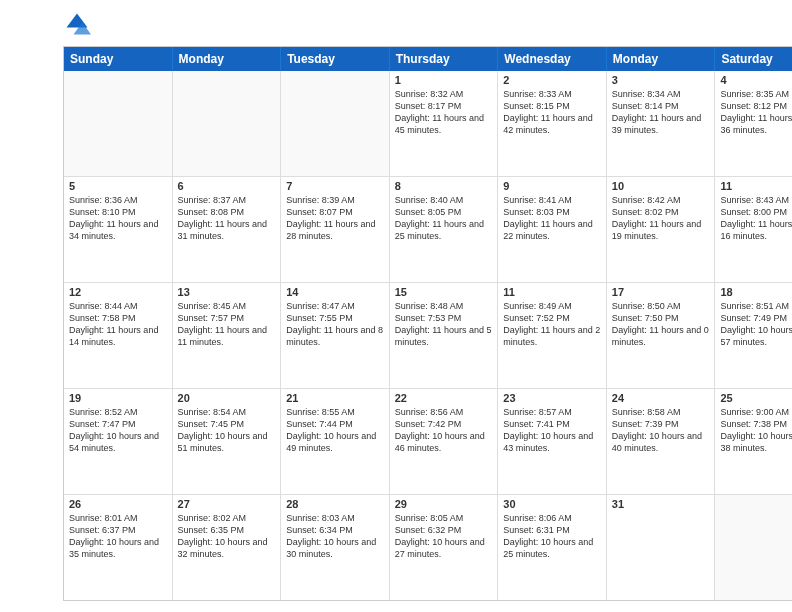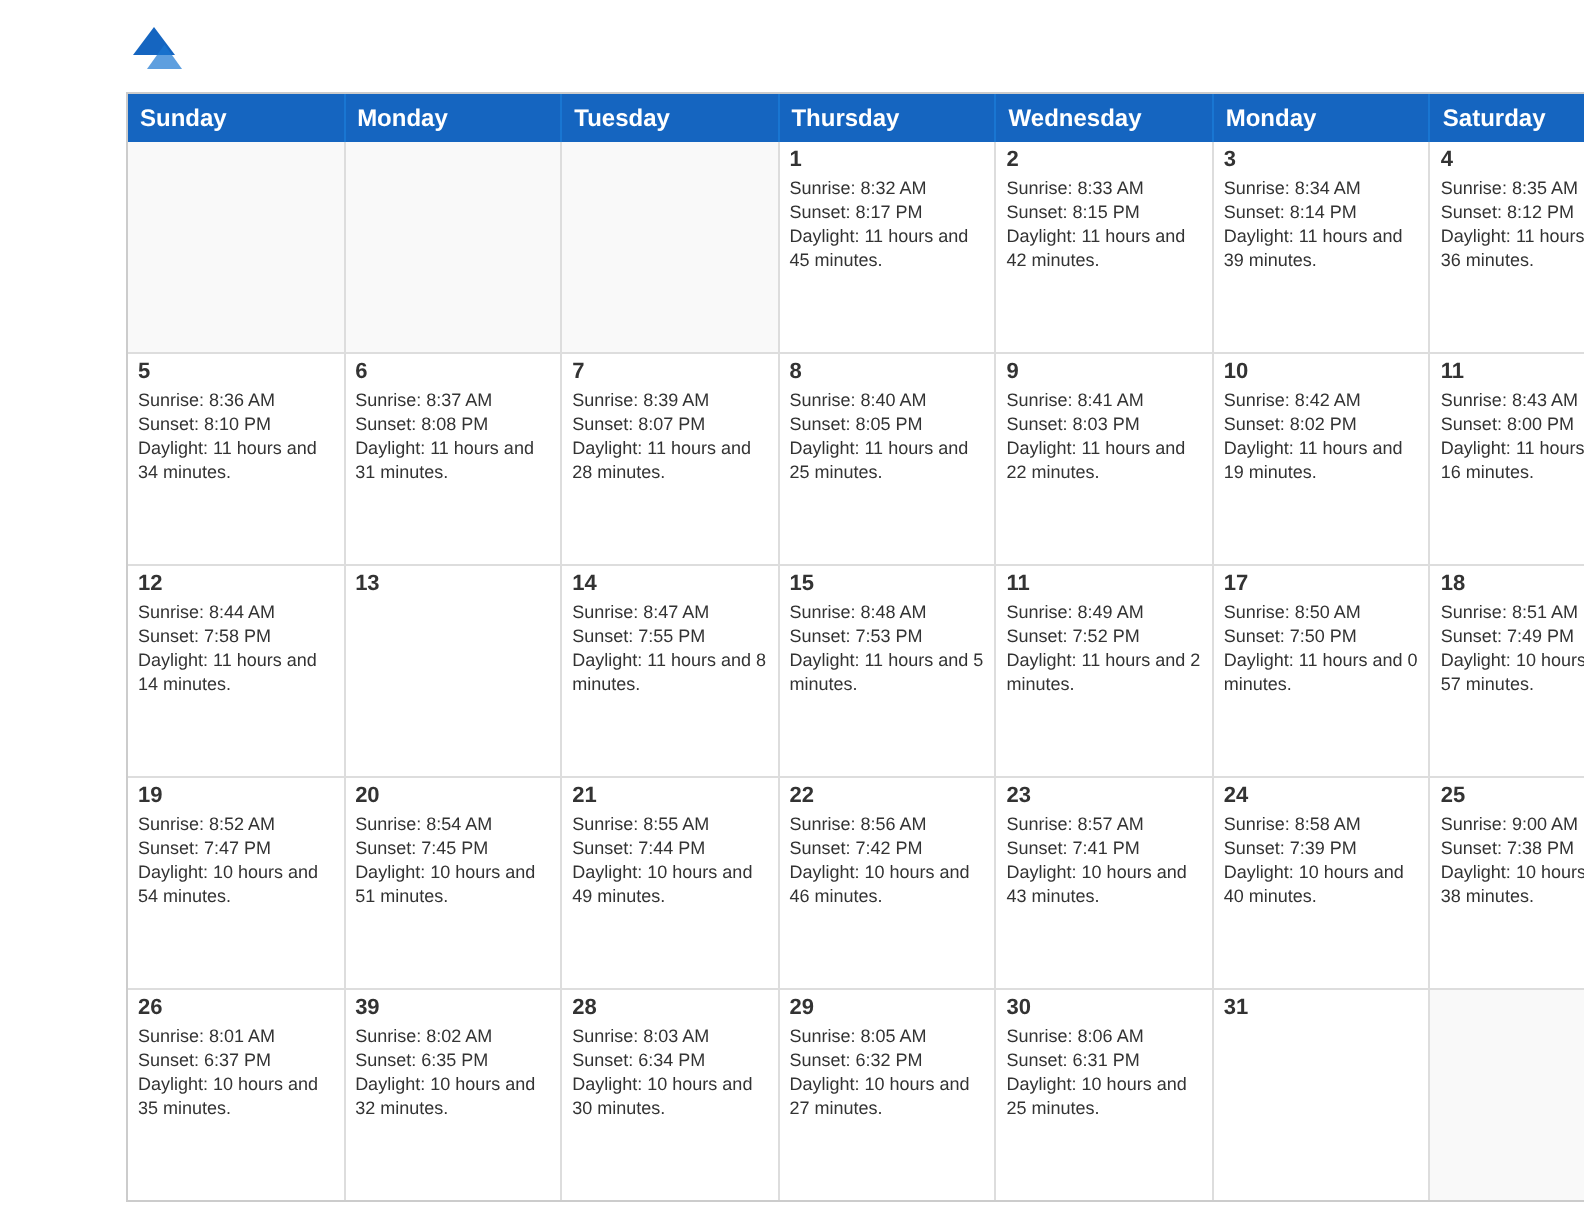--- a/index.html
+++ b/index.html
@@ -214,20 +214,23 @@
         </div>
         <div class="cal-row">
           <div class="cal-cell">
             <span class="day-num">12</span>
             <div class="cell-text" style="white-space: pre-line;">Sunrise: 8:44 AM
 Sunset: 7:58 PM
 Daylight: 11 hours and 14 minutes.</div>
           </div>
           <div class="cal-cell">
             <span class="day-num">13</span>
+            <div class="cell-text" style="white-space: pre-line;">Sunrise: 8:45 AM
+Sunset: 7:57 PM
+Daylight: 11 hours and 11 minutes.</div>
           </div>
           <div class="cal-cell">
             <span class="day-num">14</span>
             <div class="cell-text" style="white-space: pre-line;">Sunrise: 8:47 AM
 Sunset: 7:55 PM
 Daylight: 11 hours and 8 minutes.</div>
           </div>
           <div class="cal-cell">
             <span class="day-num">15</span>
             <div class="cell-text" style="white-space: pre-line;">Sunrise: 8:48 AM
@@ -298,21 +301,21 @@
           </div>
         </div>
         <div class="cal-row">
           <div class="cal-cell">
             <span class="day-num">26</span>
             <div class="cell-text" style="white-space: pre-line;">Sunrise: 8:01 AM
 Sunset: 6:37 PM
 Daylight: 10 hours and 35 minutes.</div>
           </div>
           <div class="cal-cell">
-            <span class="day-num">39</span>
+            <span class="day-num">27</span>
             <div class="cell-text" style="white-space: pre-line;">Sunrise: 8:02 AM
 Sunset: 6:35 PM
 Daylight: 10 hours and 32 minutes.</div>
           </div>
           <div class="cal-cell">
             <span class="day-num">28</span>
             <div class="cell-text" style="white-space: pre-line;">Sunrise: 8:03 AM
 Sunset: 6:34 PM
 Daylight: 10 hours and 30 minutes.</div>
           </div>

